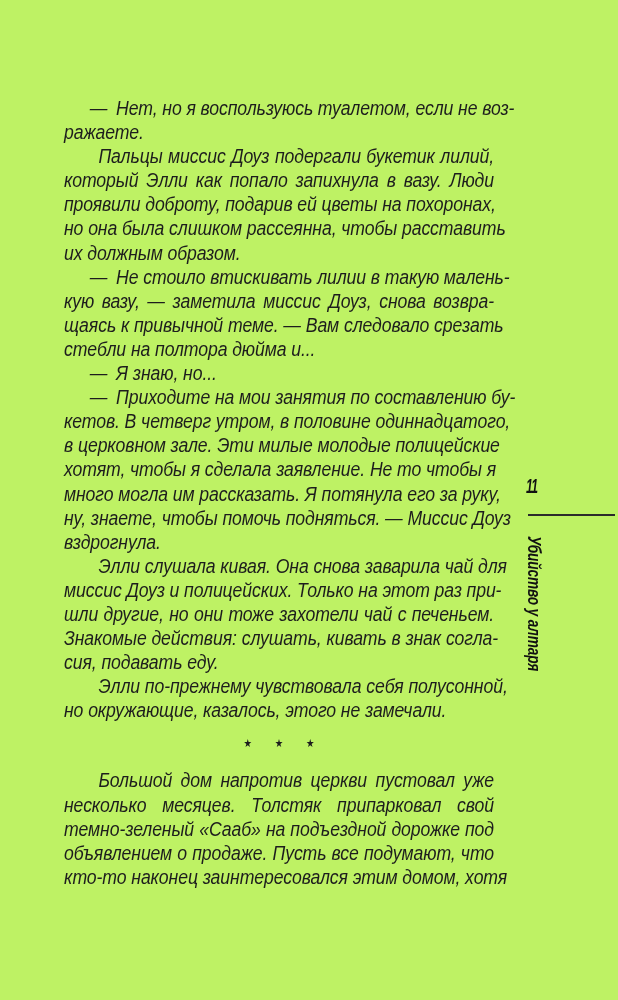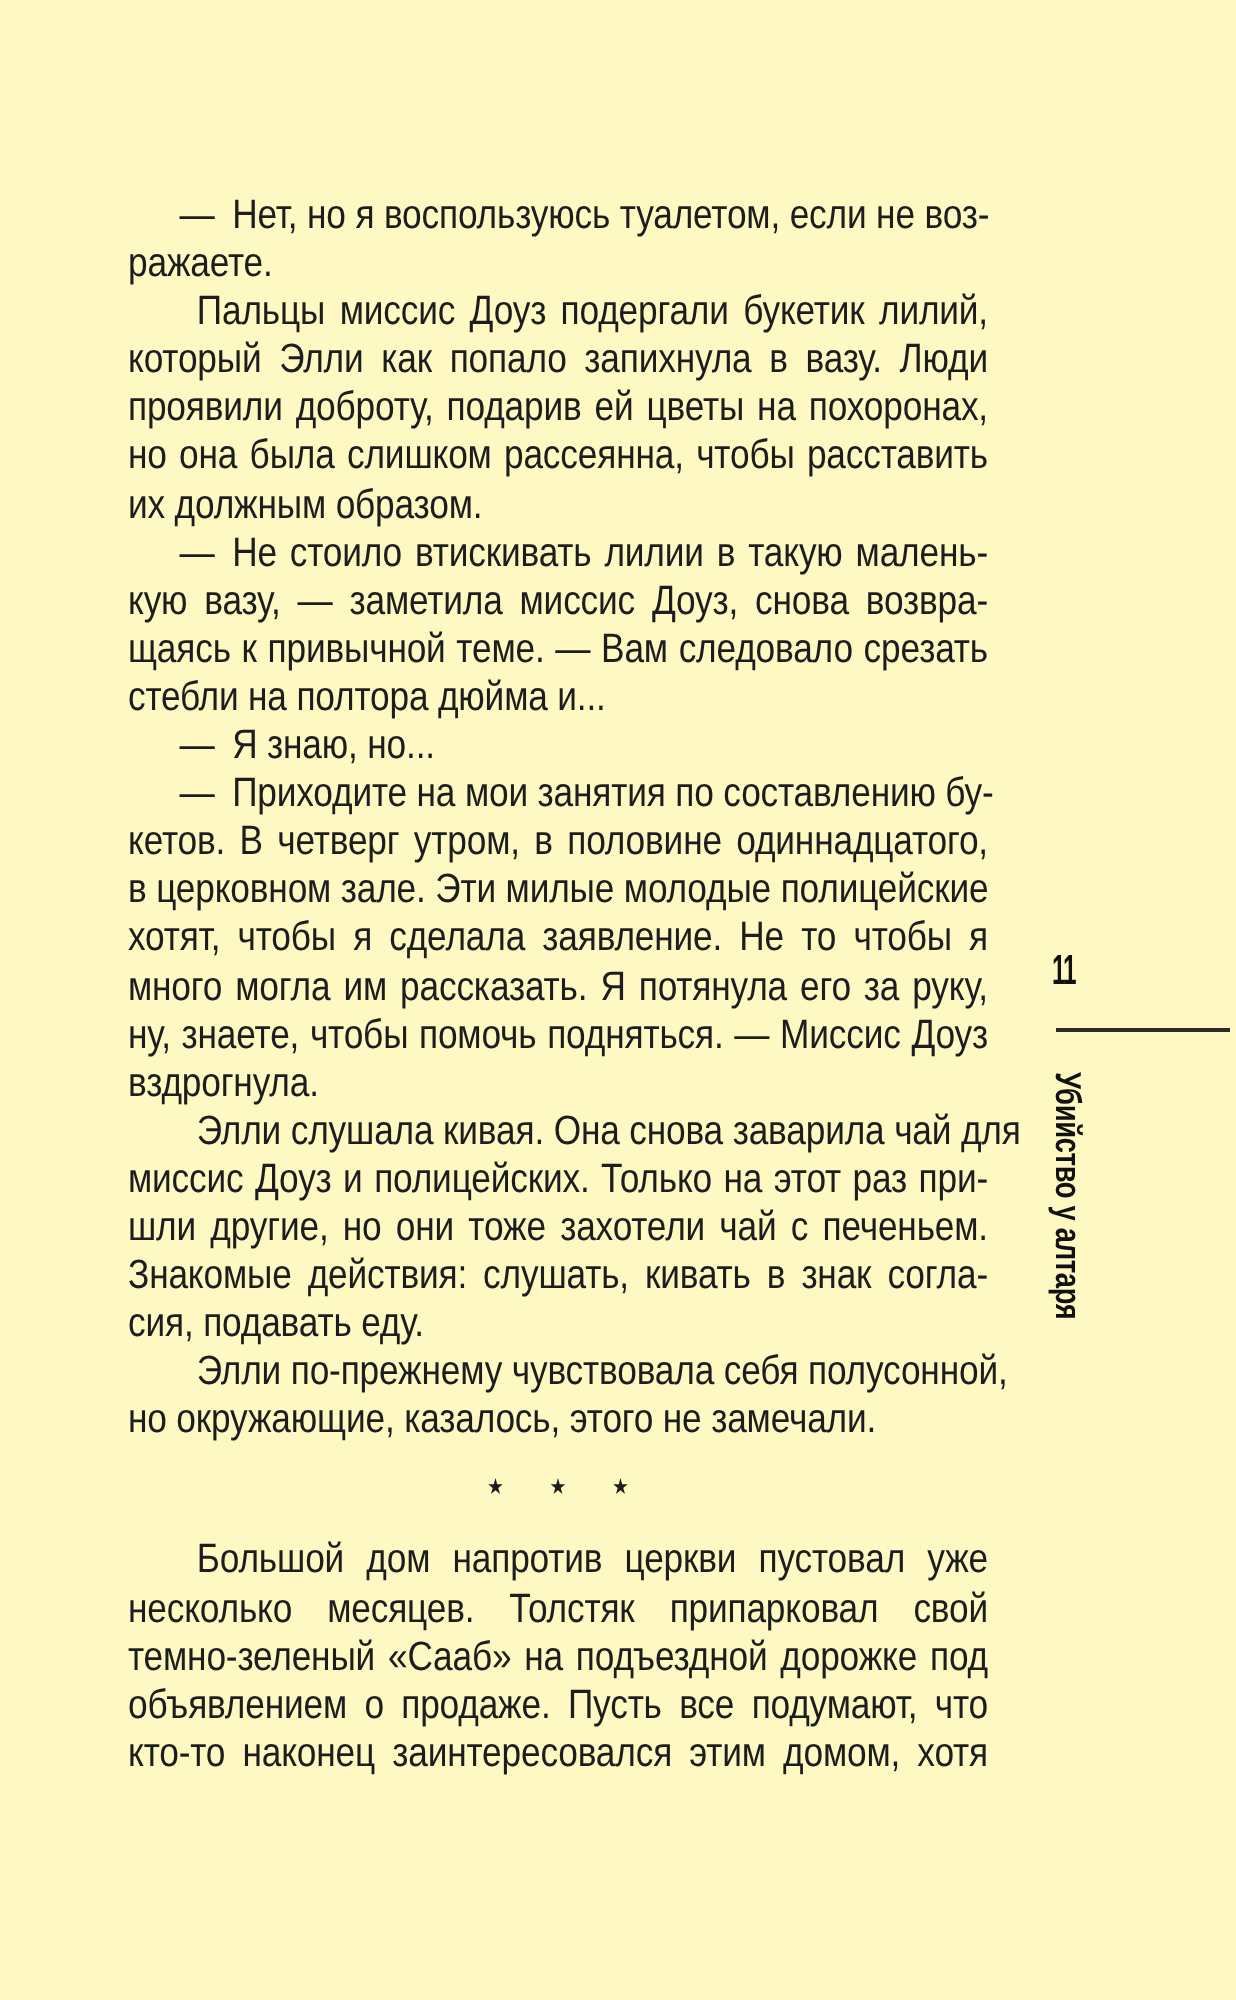--- a/index.html
+++ b/index.html
@@ -5,22 +5,23 @@
   html, body { margin: 0; padding: 0; }
   body {
     width: 618px; height: 1000px;
     background: #fefefe;
     font-family: "Liberation Sans", sans-serif;
     position: relative;
     overflow: hidden;
   }
   .page {
     position: absolute; inset: 0;
-    background: #fef9c3;
+    background: #bef264;
     color: #1d1d1d;
+    font-style: italic;
   }
   
   .text-column {
     position: absolute;
     left: 64px; top: 96px;
     width: 500px;
     transform: scaleX(0.86);
     transform-origin: 0 0;
   }
   .para { margin: 0; }

